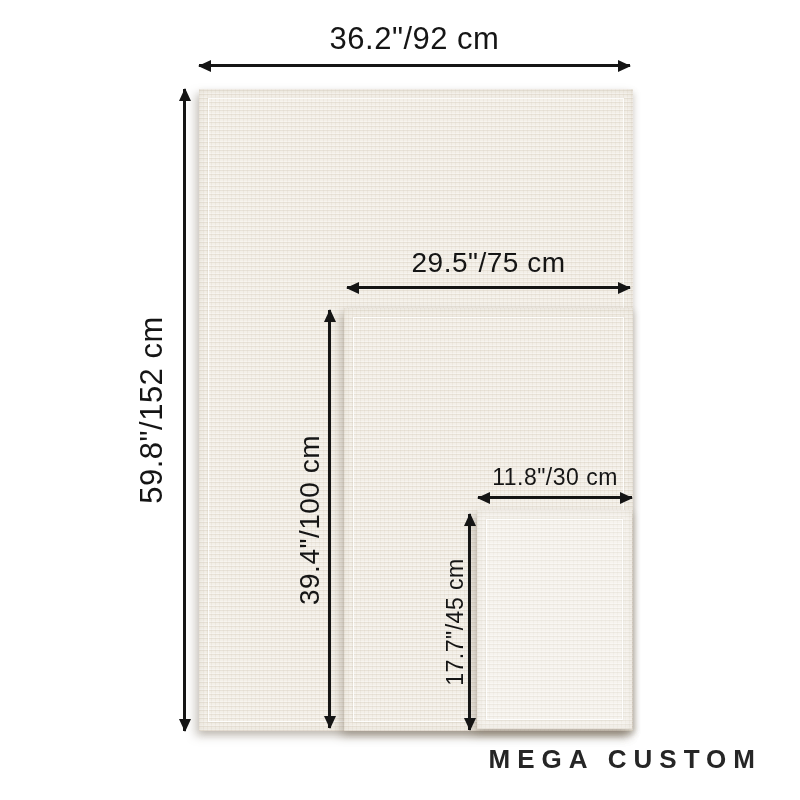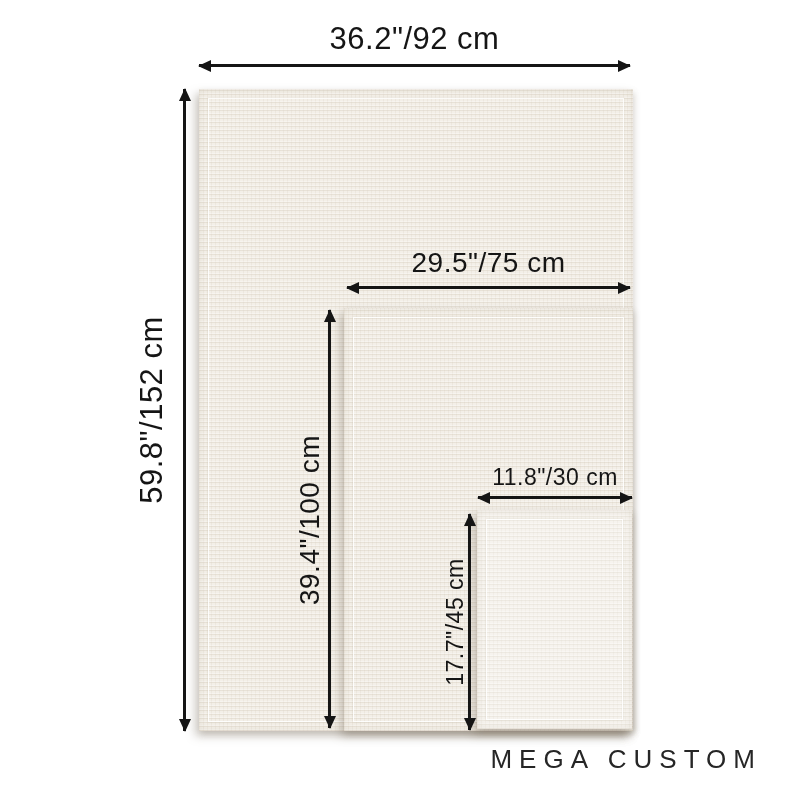--- a/index.html
+++ b/index.html
@@ -79,21 +79,21 @@
   .fs-lg { font-size: 31px; line-height: 42px; }
   .fs-md { font-size: 28px; line-height: 40px; }
   .fs-sm { font-size: 23px; line-height: 36px; }
 
   
   .brand {
     position: absolute;
     right: 38px;
     top: 744px;
     font-size: 26px;
-    font-weight: 400;
+    font-weight: 700;
     letter-spacing: 7px;
     color: var(--brand-text, #262626);
     white-space: nowrap;
   }
 </style>
 </head>
 <body>
 
 <div class="stage">
 

